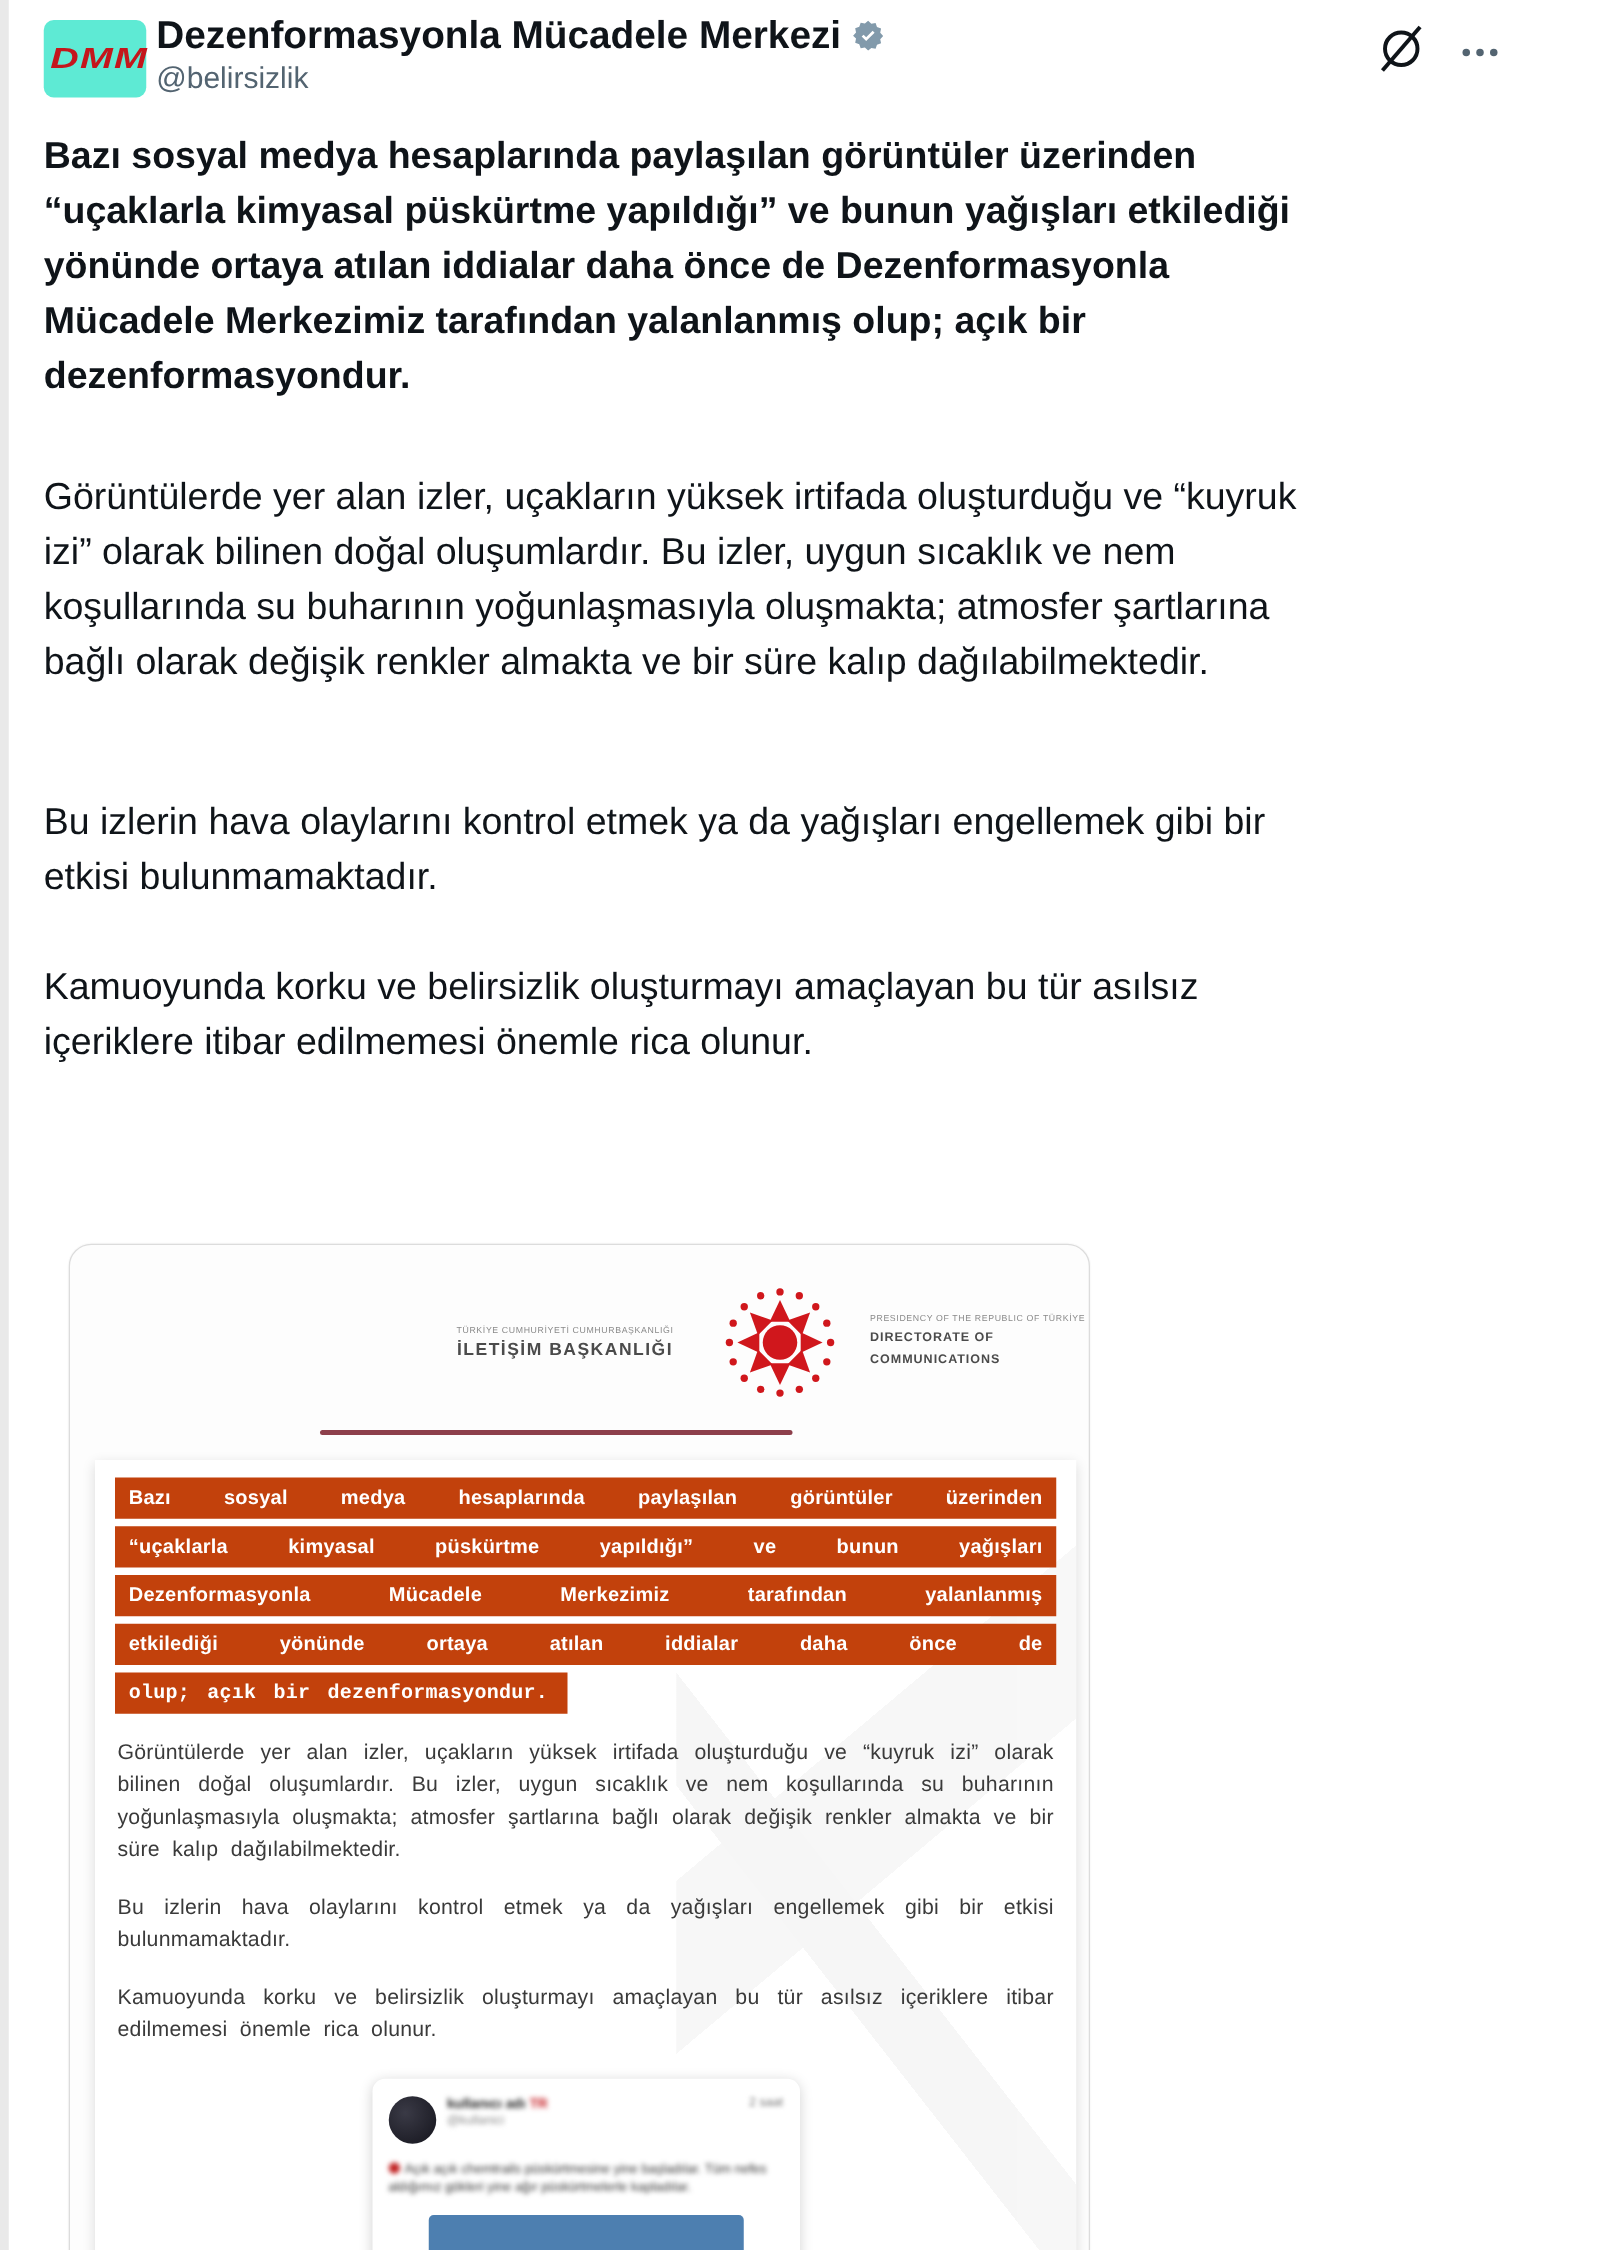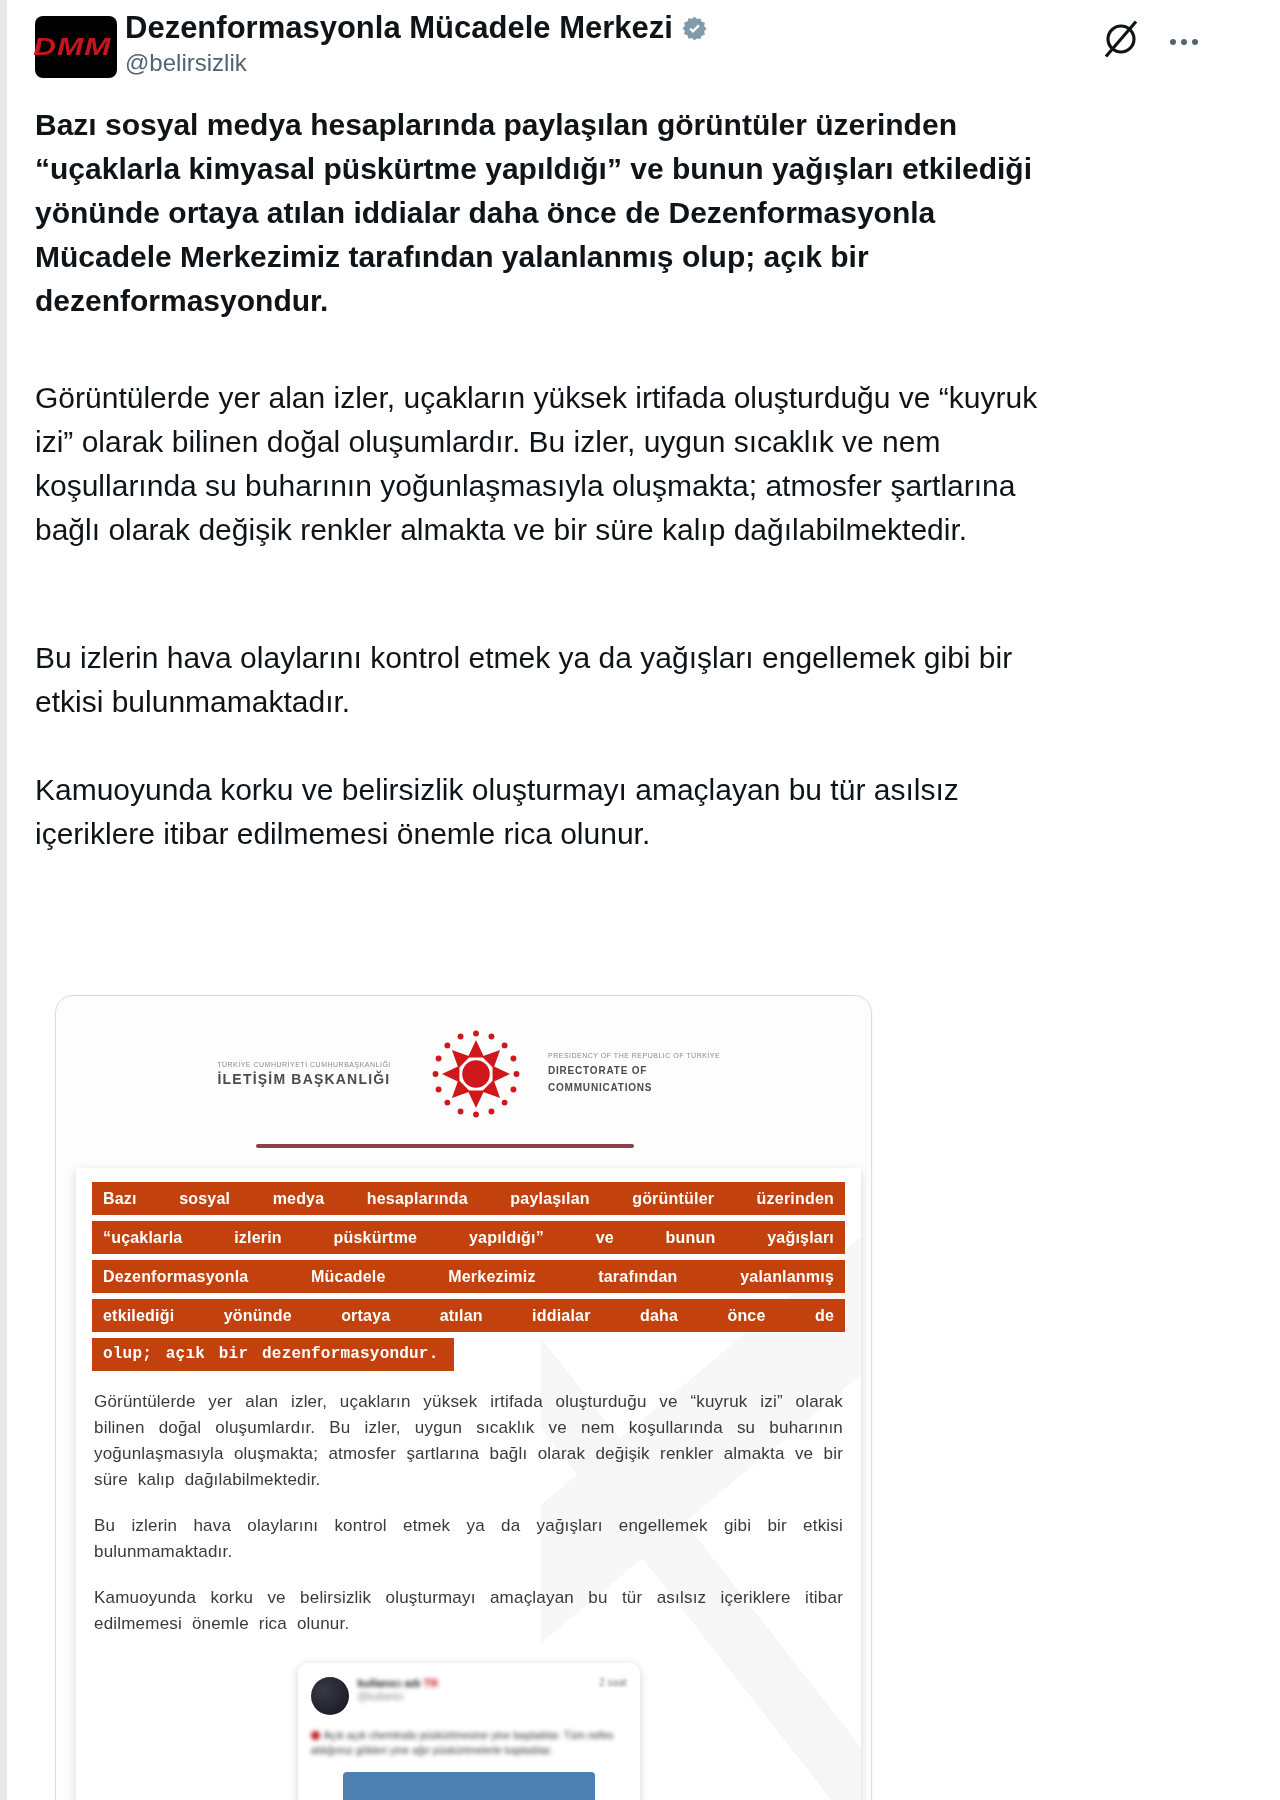--- a/index.html
+++ b/index.html
@@ -3,42 +3,42 @@
 <meta charset="utf-8">
 <style>
   html,body{margin:0;padding:0;background:#ffffff;}
   .canvas{
     position:relative;width:1280px;height:1800px;background:#ffffff;
     overflow:hidden;font-family:"Liberation Sans", sans-serif;color:#0f1419;
   }
   .left-strip{position:absolute;left:0;top:0;width:7px;height:100%;background:#e9e9e9;}
   
   .tweet-header{position:absolute;left:30px;top:8px;width:1220px;height:84px;}
-  .avatar{position:absolute;left:5px;top:8px;width:82px;height:62px;display:flex;align-items:center;justify-content:flex-start;background:#000000;border-radius:8px;}
+  .avatar{position:absolute;left:5px;top:8px;width:82px;height:62px;display:flex;align-items:center;justify-content:flex-end;background:#5eead4;border-radius:8px;}
   .avatar span{font-weight:bold;font-style:italic;font-size:30px;letter-spacing:1px;color:#c4161c;transform:scaleY(.78) scaleX(1.05);filter:blur(.4px);}
   .author-block{position:absolute;left:95px;top:2px;}
   .author-line{display:flex;align-items:center;gap:8px;}
   .author-name{font-size:31px;font-weight:bold;color:#0f1419;}
   .handle{font-size:24px;color:#536471;margin-top:3px;}
   .badge{width:27px;height:27px;}
   .header-icons{position:absolute;right:52px;top:10px;display:flex;align-items:center;gap:30px;}
   .grok{width:38px;height:42px;}
   .dots{display:flex;gap:5px;align-items:center;margin-top:6px;}
   .dots i{width:6px;height:6px;border-radius:50%;background:#536471;display:block;}
   
   .para{position:absolute;left:35px;width:1020px;font-size:30px;line-height:44px;color:#0f1419;}
   .para.bold{font-weight:bold;}
   .p1{top:103px;} .p2{top:376px;} .p3{top:636px;} .p4{top:768px;}
   
   .media-card{
     position:absolute;left:55px;top:995px;width:815px;height:850px;
     background:#fdfdfd;border:1px solid #dcdcdc;border-radius:18px;
     box-shadow:0 0 0 1px rgba(0,0,0,.02);overflow:hidden;
   }
-  .gfx-header{display:flex;align-items:center;justify-content:center;gap:26px;padding-top:32px;}
+  .gfx-header{display:flex;align-items:center;justify-content:flex-end;gap:26px;padding-top:32px;}
   .gfx-side{width:200px;}
   .gfx-side.left{text-align:center;}
   .gfx-side.right{text-align:left;width:175px;}
   .tiny-caps{font-size:7px;color:#8a8a8a;letter-spacing:.5px;filter:blur(.5px);white-space:nowrap;}
   .side-main{font-size:14px;font-weight:bold;color:#4b4b4b;letter-spacing:1.2px;margin-top:3px;filter:blur(.3px);}
   .side-main.two{font-size:10px;line-height:17px;letter-spacing:.8px;}
   .seal{width:92px;height:92px;flex:0 0 auto;}
   .gfx-divider{height:4px;width:378px;margin:24px 0 0 200px;background:#8d3f4b;border-radius:2px;}
   .gfx-panel{
     position:relative;margin:20px 10px 0 20px;background:#ffffff;
@@ -175,21 +175,21 @@
       </div>
     </div>
 
     <div class="gfx-divider"></div>
 
     <div class="gfx-panel">
       <div class="watermark"></div>
 
       <div class="red-lines">
           <div class="red-line">Bazı sosyal medya hesaplarında paylaşılan görüntüler üzerinden</div>
-          <div class="red-line">“uçaklarla izlerin püskürtme yapıldığı” ve bunun yağışları</div>
+          <div class="red-line">“uçaklarla kimyasal püskürtme yapıldığı” ve bunun yağışları</div>
           <div class="red-line">Dezenformasyonla Mücadele Merkezimiz tarafından yalanlanmış</div>
           <div class="red-line">etkilediği yönünde ortaya atılan iddialar daha önce de</div>
           <div class="red-line">olup; açık bir dezenformasyondur.</div>
         </div>
 
       <div class="gfx-para first">Görüntülerde yer alan izler, uçakların yüksek irtifada oluşturduğu ve “kuyruk izi” olarak bilinen doğal oluşumlardır. Bu izler, uygun sıcaklık ve nem koşullarında su buharının yoğunlaşmasıyla oluşmakta; atmosfer şartlarına bağlı olarak değişik renkler almakta ve bir süre kalıp dağılabilmektedir.</div>
       <div class="gfx-para">Bu izlerin hava olaylarını kontrol etmek ya da yağışları engellemek gibi bir etkisi bulunmamaktadır.</div>
       <div class="gfx-para">Kamuoyunda korku ve belirsizlik oluşturmayı amaçlayan bu tür asılsız içeriklere itibar edilmemesi önemle rica olunur.</div>
 
       <div class="mini-tweet">

